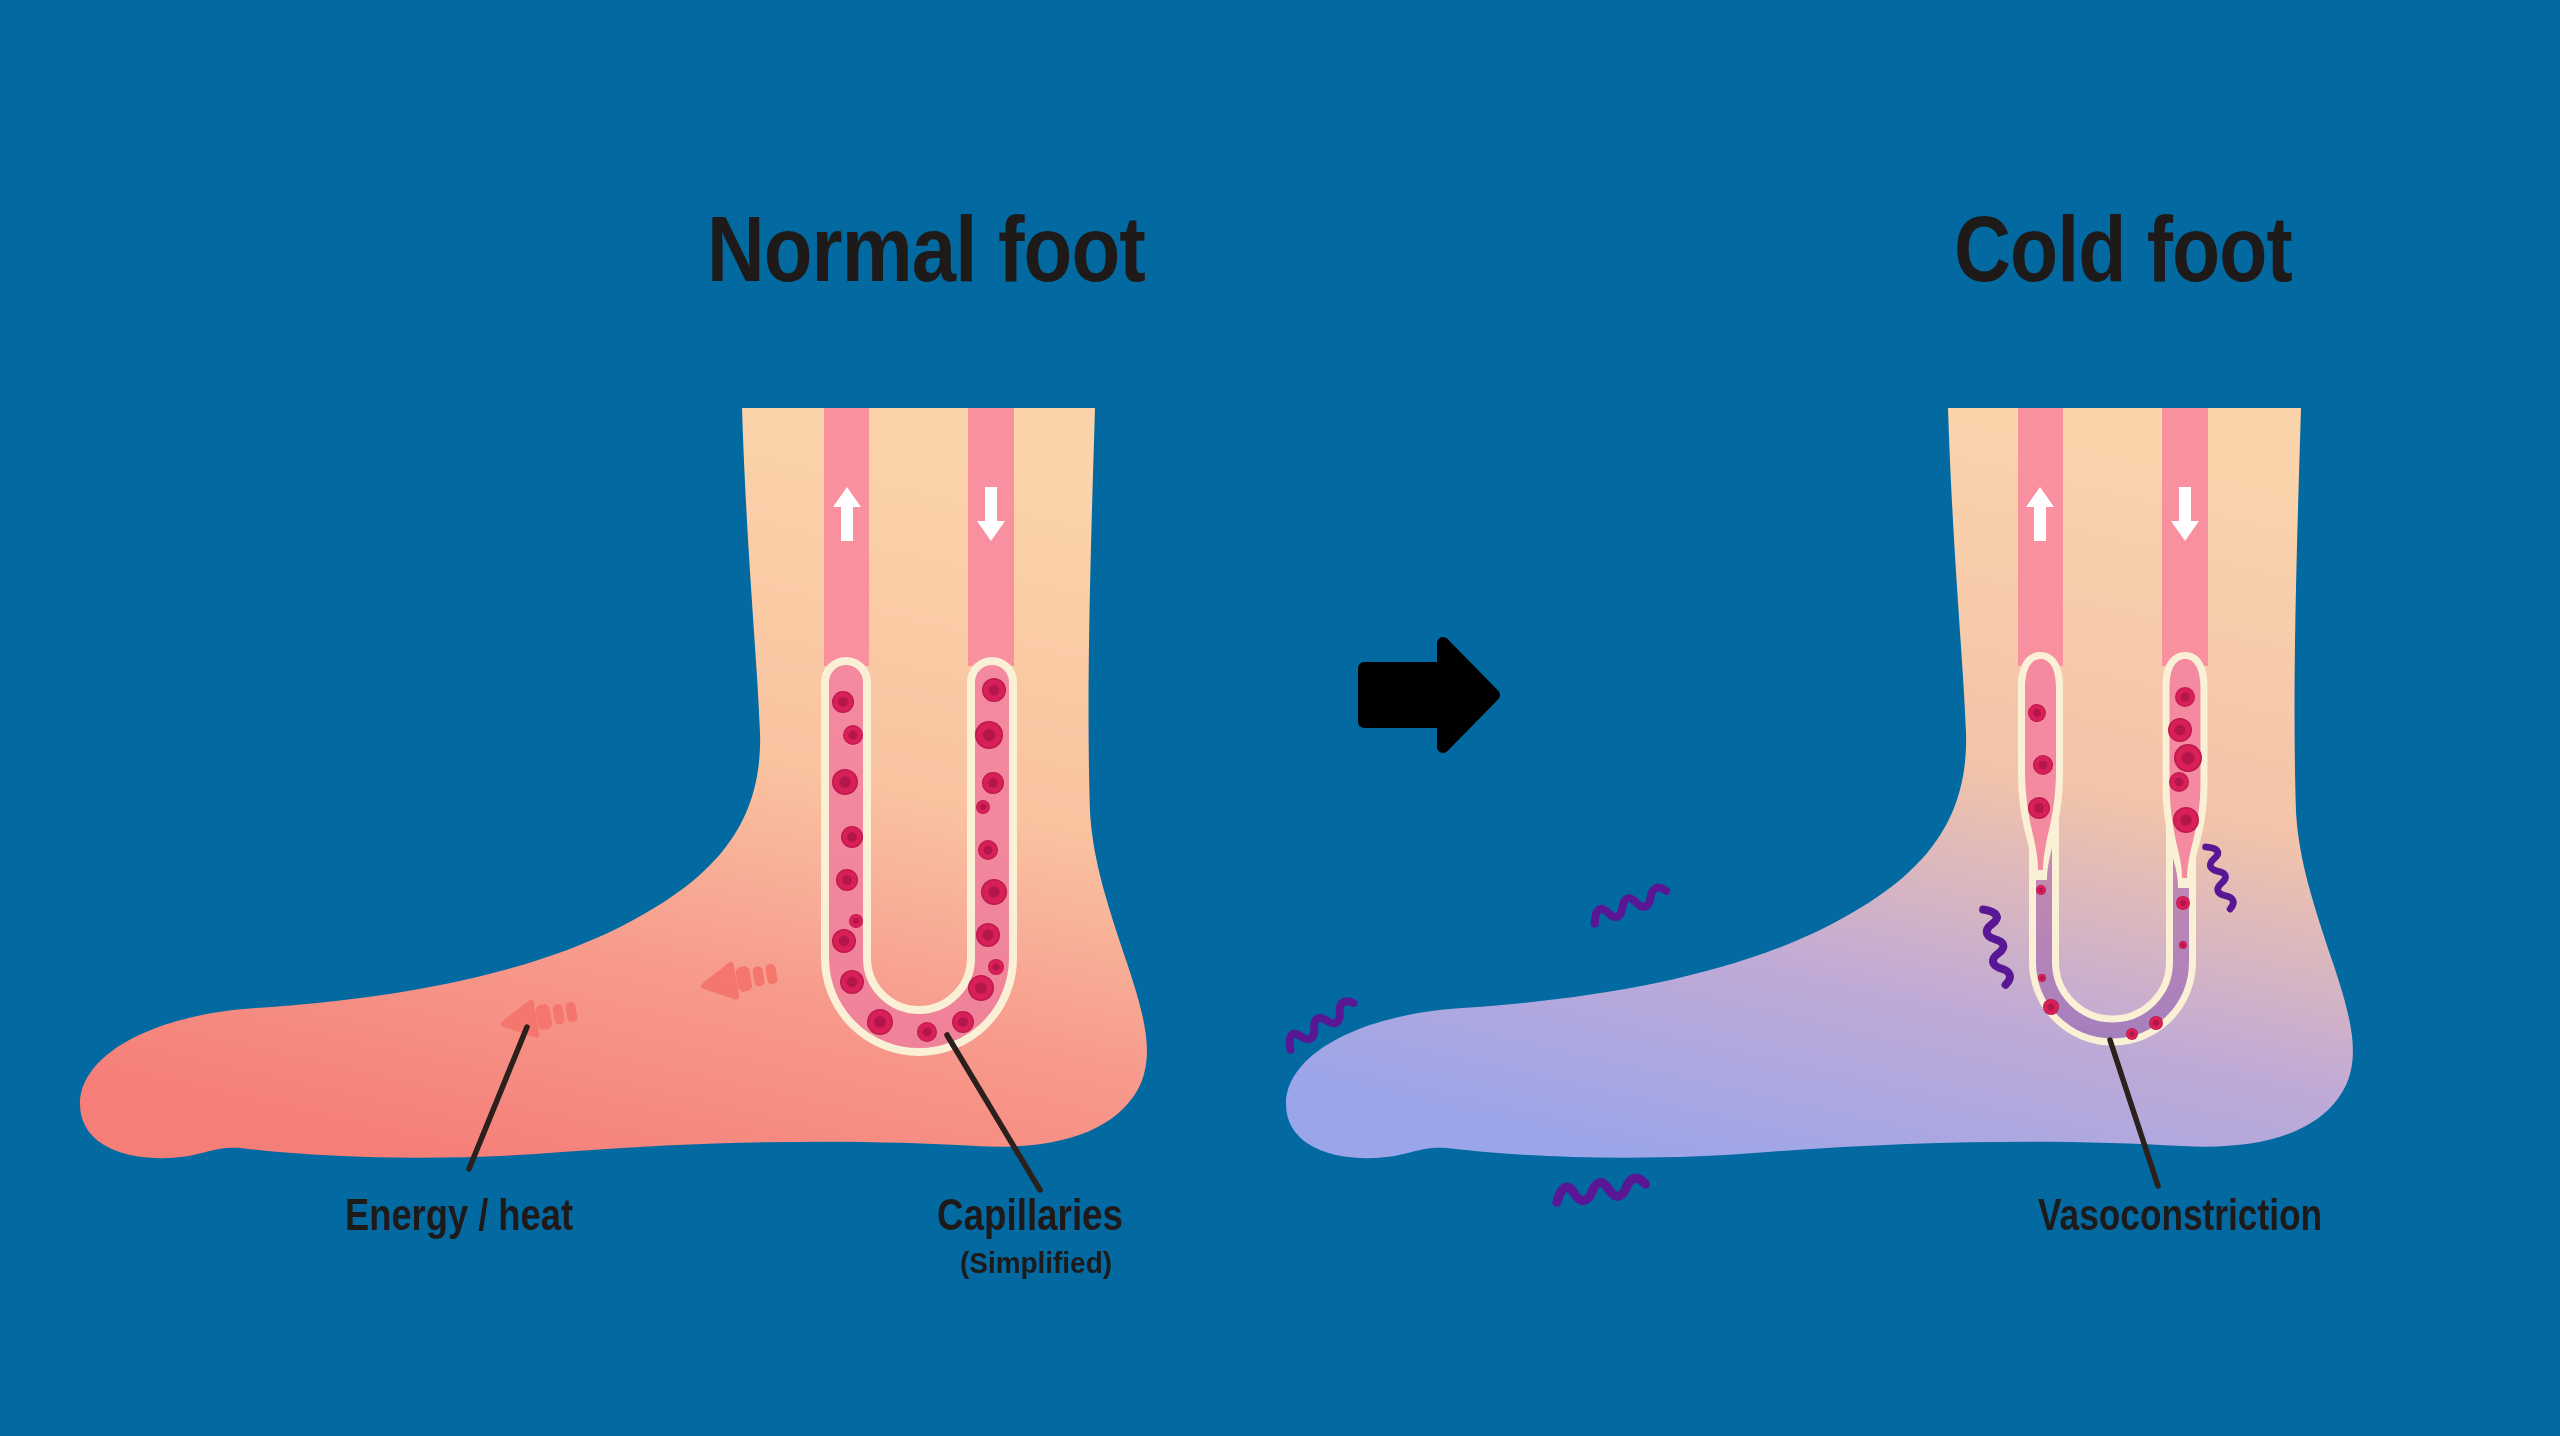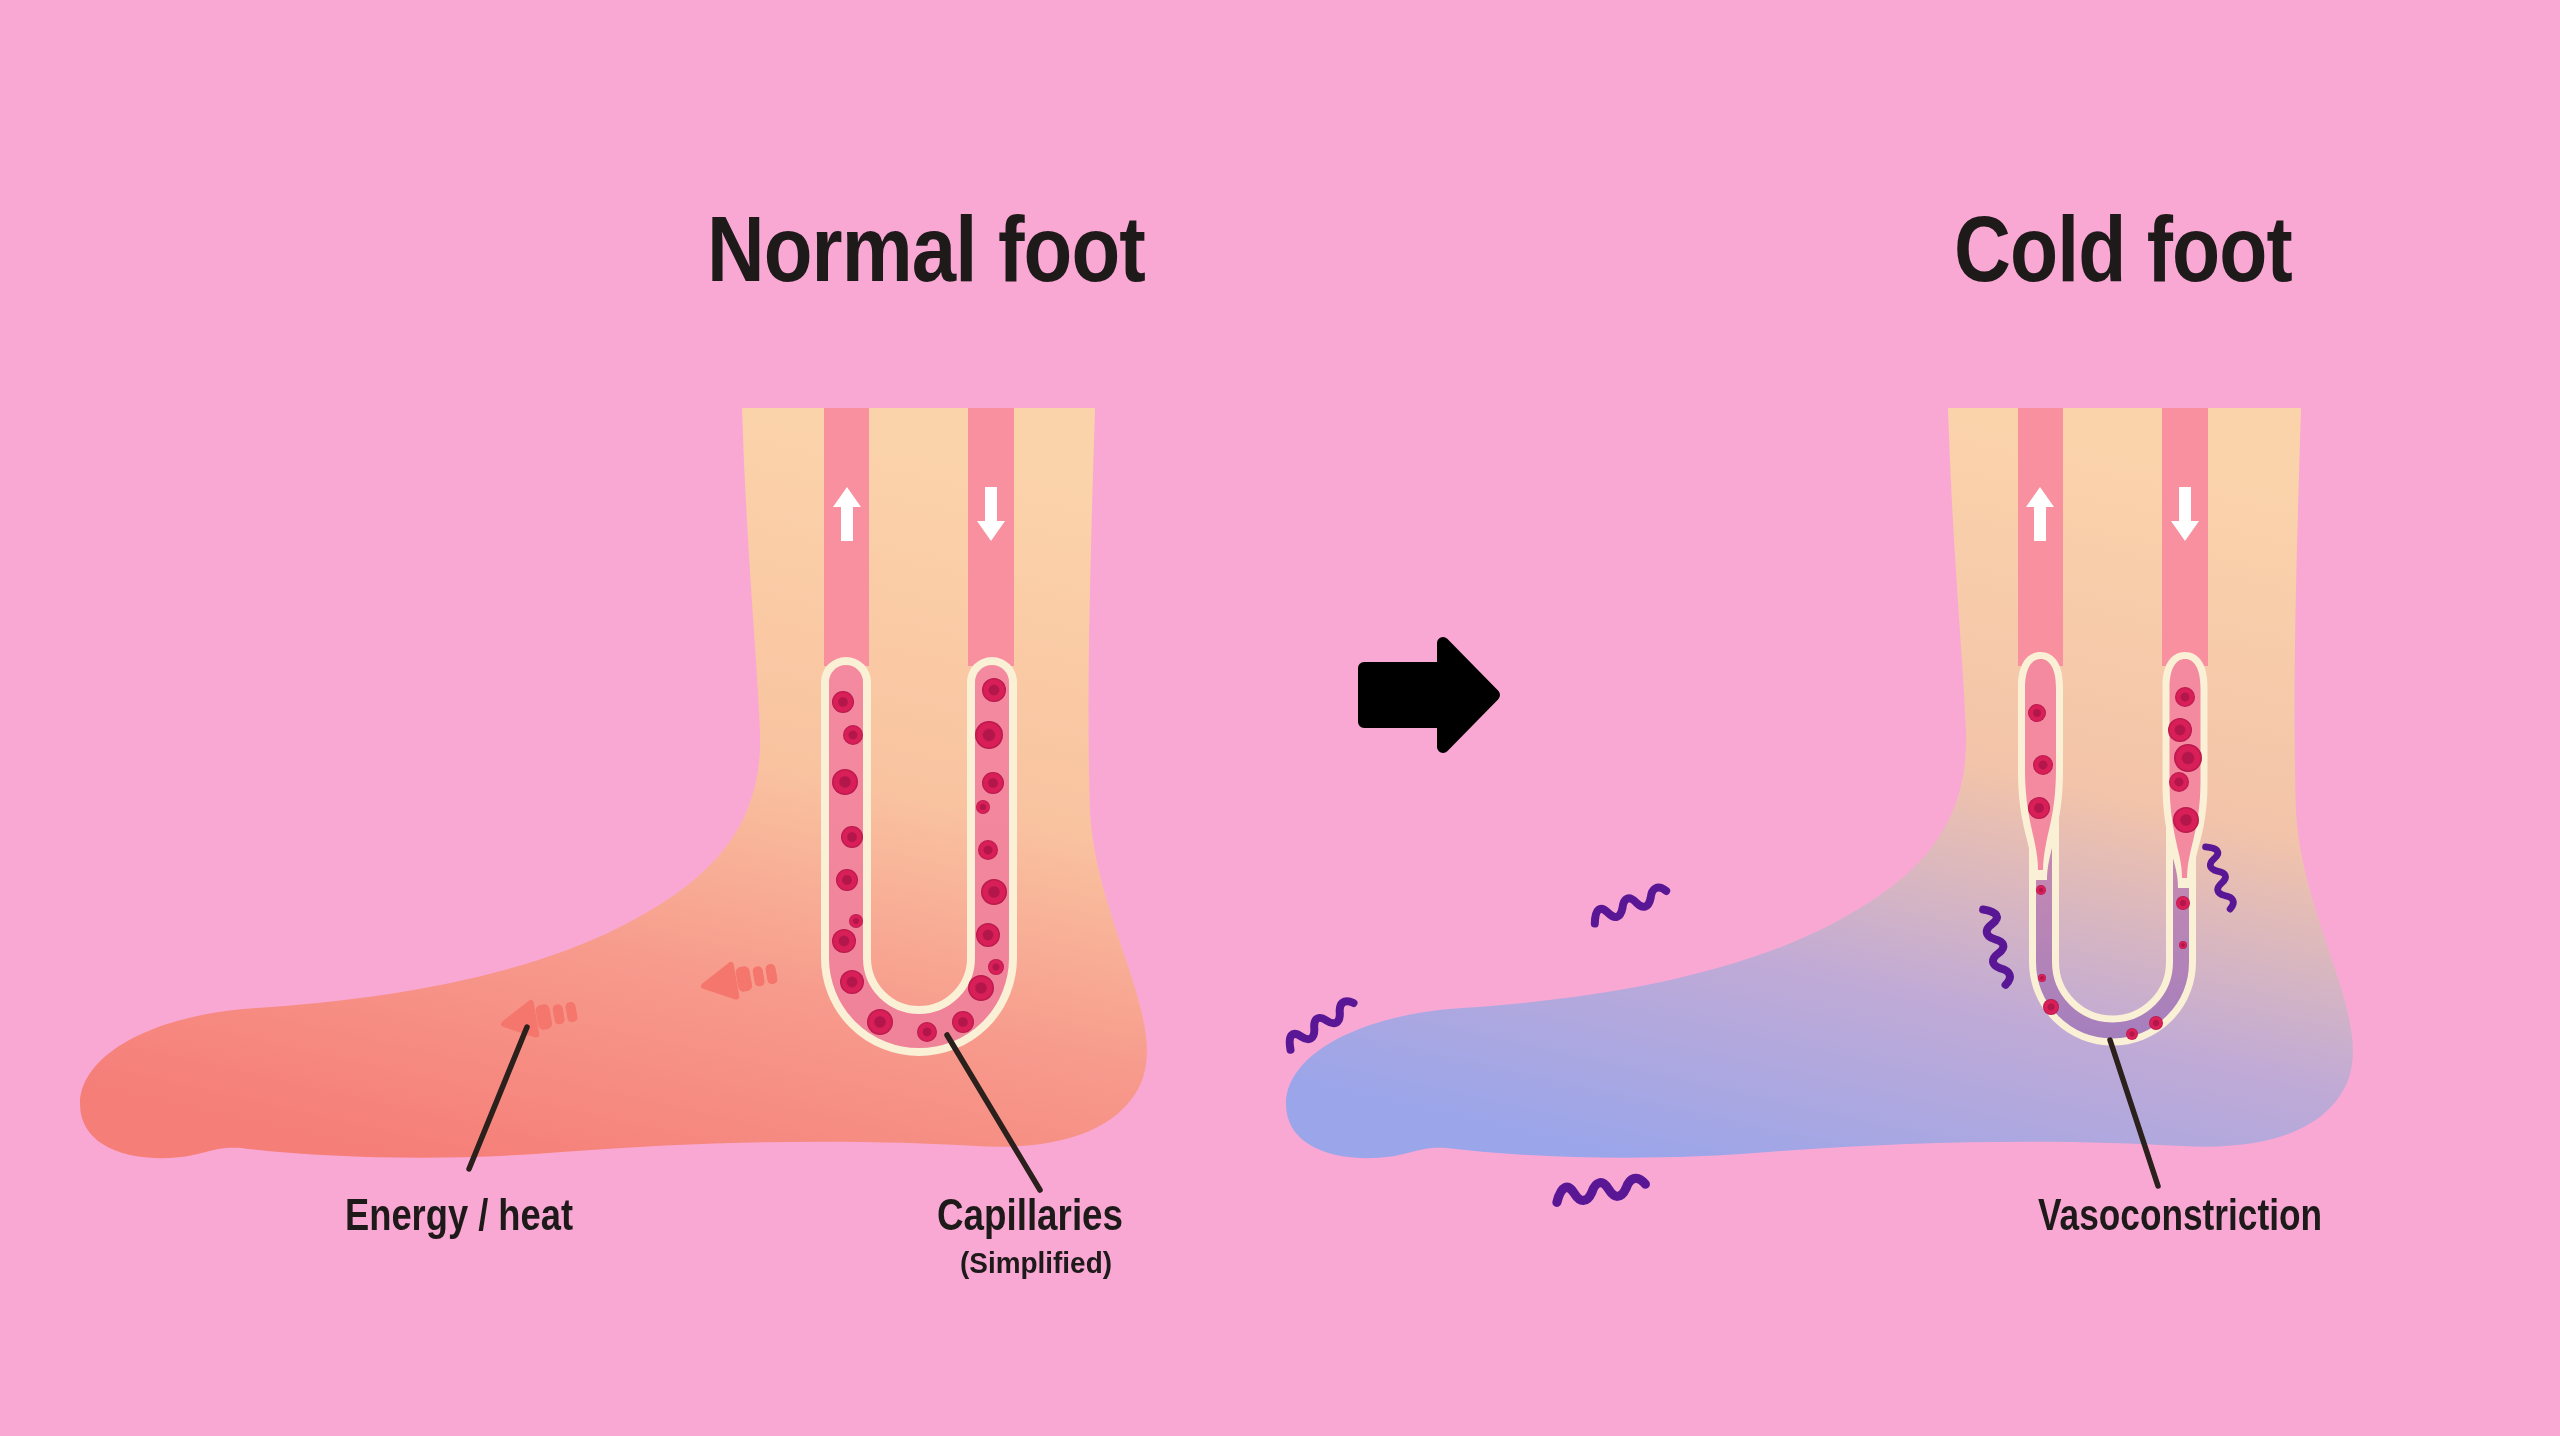--- a/index.html
+++ b/index.html
@@ -1,20 +1,20 @@
 <!DOCTYPE html>
 <html><head>
 <meta charset="utf-8">
 <style>
   html, body { margin: 0; padding: 0; background: #ffffff; }
   .canvas {
     position: relative;
     width: 2560px;
     height: 1436px;
-    background: #f9a8d4;
+    background: #0369a1;
     overflow: hidden;
   }
   svg { display: block; width: 2560px; height: 1436px; }
   .title-text {
     font-family: "Liberation Sans", sans-serif;
     font-weight: bold;
     font-size: 92px;
     letter-spacing: -1px;
   }
   .label-text {

